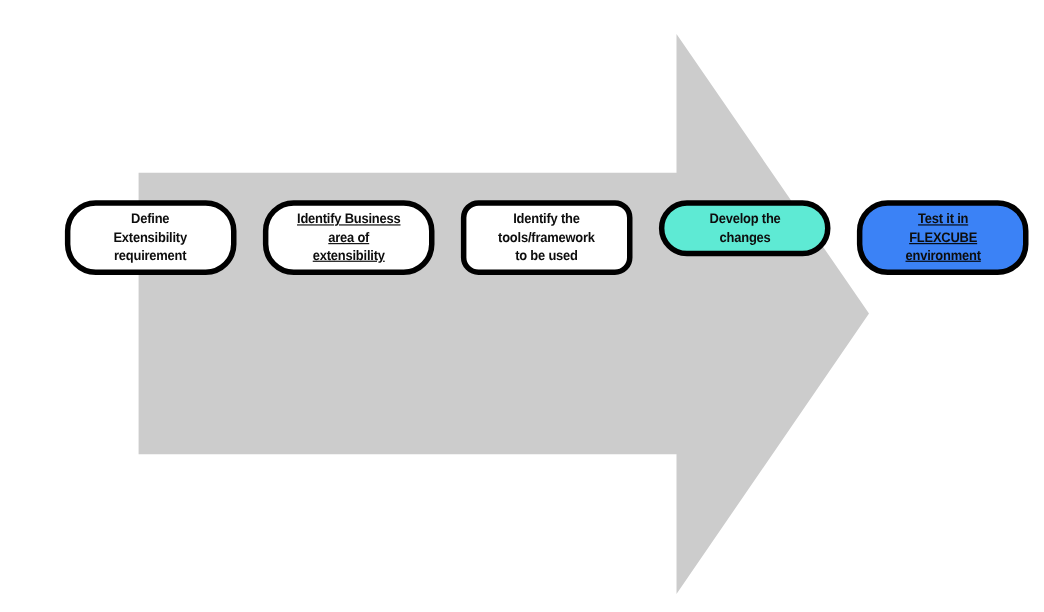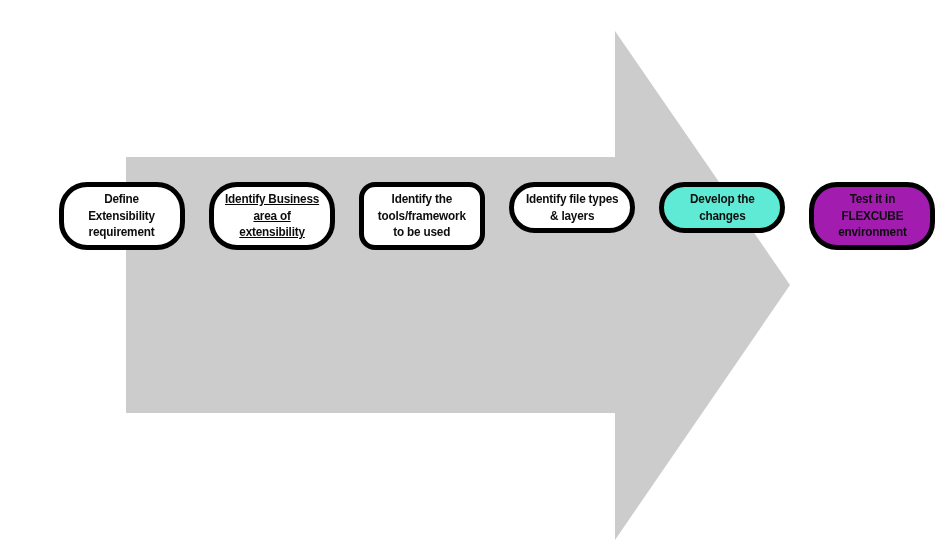--- a/index.html
+++ b/index.html
@@ -83,30 +83,26 @@
 area of
 extensibility</div>
     </div>
 
     <div class="step-box" style="background: rgb(255, 255, 255); border: 5px solid rgb(0, 0, 0); border-radius: 16px;">
       <div class="step-label" style="color: rgb(13, 13, 13);">Identify the
 tools/framework
 to be used</div>
     </div>
 
-    <div class="step-box" style="background: rgb(255, 255, 255); border: 5px solid rgb(0, 0, 0); border-radius: 28px;">
-      <div class="step-label" style="color: rgb(13, 13, 13);">Identify file types
-&amp; layers</div>
-    </div>
 
     <div class="step-box" style="background: #5eead4; border: 5px solid rgb(0, 0, 0); border-radius: 28px;">
       <div class="step-label" style="color: rgb(13, 13, 13);">Develop the
 changes</div>
     </div>
 
-    <div class="step-box" style="background: #a21caf; border: 5px solid rgb(0, 0, 0); border-radius: 28px;">
+    <div class="step-box" style="background: #3b82f6; border: 5px solid rgb(0, 0, 0); border-radius: 28px; text-decoration: underline;">
       <div class="step-label" style="color: rgb(13, 13, 13);">Test it in
 FLEXCUBE
 environment</div>
     </div>
 
   </div>
 </div>
 
 </body></html>

